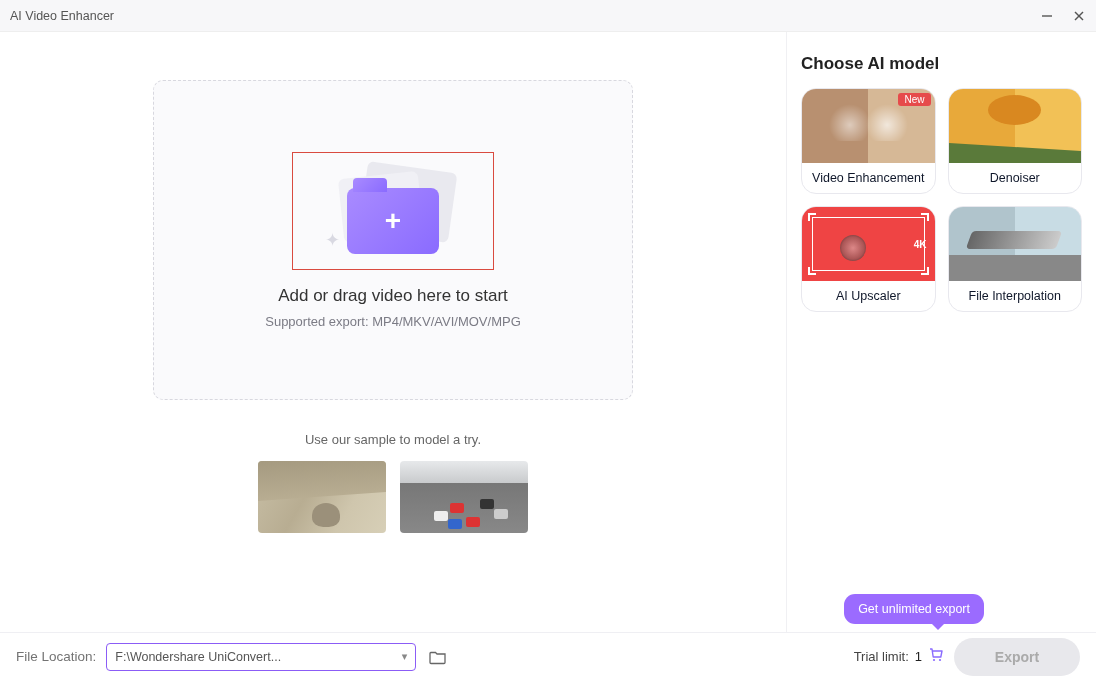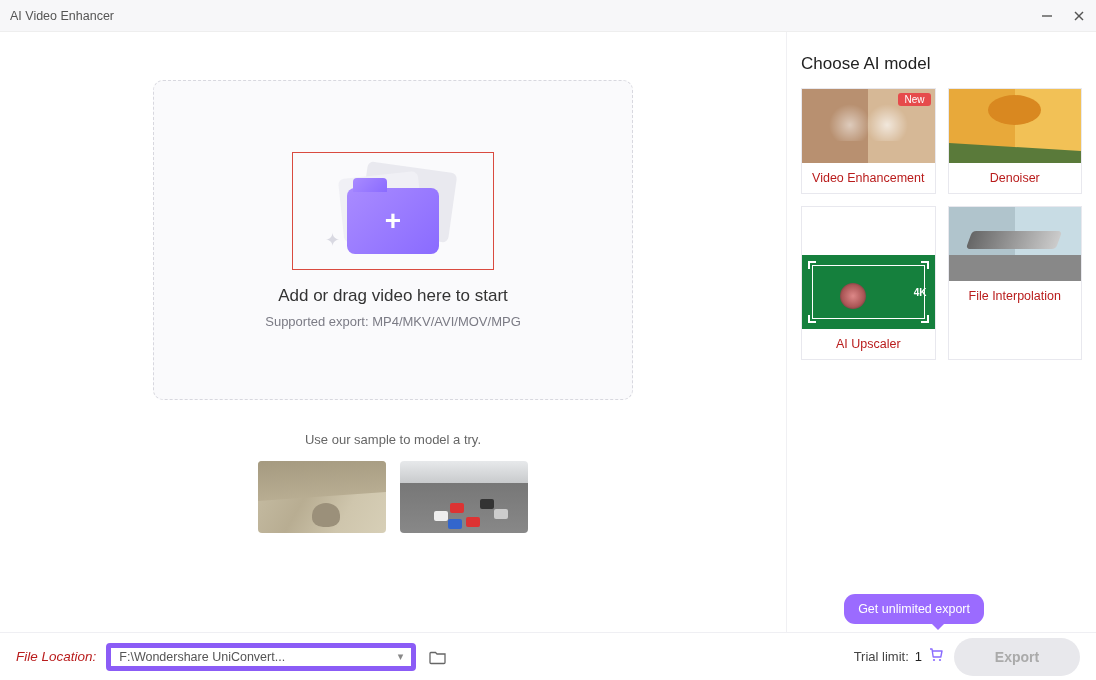--- a/index.html
+++ b/index.html
@@ -41,51 +41,51 @@
   .sample1 { background: linear-gradient(120deg, #c8bfa6 0%, #b8ad92 40%, #cfc6ad 70%, #d7cfb7 100%); }
   .sample1::after{ content:""; position:absolute; bottom:6px; left:54px; width:28px; height:24px; background:#9b907a; border-radius:50% 50% 40% 40%; }
   .sample1::before{ content:""; position:absolute; top:0; left:0; right:0; height:40px; background:linear-gradient(180deg,#a59a80,#b8ad92); transform:skewY(-4deg); transform-origin:top left;}
   .sample2 { background: linear-gradient(180deg, #e7e9eb 0%, #c9cbcd 30%, #777 30%, #888 100%); }
   .sample2 .car { position:absolute; width:14px; height:10px; border-radius:2px; }
   .sample2 .c1{ background:#d33; top:42px; left:50px;} .sample2 .c2{ background:#eee; top:50px; left:34px;}
   .sample2 .c3{ background:#d33; top:56px; left:66px;} .sample2 .c4{ background:#333; top:38px; left:80px;}
   .sample2 .c5{ background:#ccc; top:48px; left:94px;} .sample2 .c6{ background:#36c; top:58px; left:48px;}
 
   .sidebar { width: 310px; padding: 22px 14px 10px 14px; border-left: 1px solid #f0f0f3; }
-  .sb-title { font-size: 17px; font-weight: 400; color: #222; margin-bottom: 14px; }
+  .sb-title { font-size: 17px; font-weight: 700; color: #222; margin-bottom: 14px; }
   .models { display: grid; grid-template-columns: 1fr 1fr; gap: 12px; }
-  .model { border: 1px solid #e8e8ee; border-radius: 0; overflow: hidden; cursor: pointer; background:#fff; }
+  .model { border: 1px solid #e8e8ee; border-radius: 15px; overflow: hidden; cursor: pointer; background:#fff; }
   .model .thumb { height: 74px; position: relative; }
-  .model .label { text-align: center; font-size: 12.5px; color: #b91c1c; padding: 8px 4px; }
+  .model .label { text-align: center; font-size: 12.5px; color: #0f172a; padding: 8px 4px; }
   .model .badge { position:absolute; top:4px; right:4px; background:#e64b4b; color:#fff; font-size:10px; padding:1px 6px; border-radius:3px; }
   .t-enh { background: linear-gradient(90deg, #b89070 0%, #b89070 50%, #d6b896 50%, #d6b896 100%); }
   .t-enh::after{content:"";position:absolute;inset:12px 20px auto 20px;height:40px;background:radial-gradient(circle at 30% 60%, #fff8 0%, transparent 30%), radial-gradient(circle at 70% 60%, #fffa 0%, transparent 30%);}
   .t-den { background: linear-gradient(90deg, #e8a93a 0%, #e8a93a 50%, #f2c156 50%, #f2c156 100%); }
   .t-den::after{content:"";position:absolute;inset:auto 0 0 0;height:20px;background:#5a7a3a; clip-path:polygon(0 100%,100% 100%,100% 40%,0 0);}
   .t-den::before{content:"";position:absolute;top:6px;left:30%;right:30%;height:30px;background:#d98820;border-radius:50%;}
-  .t-ups { background: #15803d; margin-top: 48px; }
+  .t-ups { background: #ef4444; }
   .t-ups .frame{position:absolute;inset:10px;border:1px solid #fff;}
   .t-ups .c{position:absolute;width:8px;height:8px;}
   .t-ups .tl{top:6px;left:6px;border-top:2px solid #fff;border-left:2px solid #fff;}
   .t-ups .tr{top:6px;right:6px;border-top:2px solid #fff;border-right:2px solid #fff;}
   .t-ups .bl{bottom:6px;left:6px;border-bottom:2px solid #fff;border-left:2px solid #fff;}
   .t-ups .br{bottom:6px;right:6px;border-bottom:2px solid #fff;border-right:2px solid #fff;}
   .t-ups .k{position:absolute;right:8px;top:50%;transform:translateY(-50%);color:#fff;font-size:10px;font-weight:600;}
   .t-ups::after{content:"";position:absolute;top:28px;left:38px;width:26px;height:26px;border-radius:50%;background:radial-gradient(circle,#d88 0%,#a55 60%,#222 100%);}
   .t-fin { background: linear-gradient(90deg, #b0c4cc 0%, #b0c4cc 50%, #c8dce4 50%, #c8dce4 100%); }
   .t-fin::after{content:"";position:absolute;inset:auto 0 0 0;height:26px;background:#888;}
   .t-fin::before{content:"";position:absolute;top:24px;left:20px;width:90px;height:18px;background:linear-gradient(90deg,#666,#ccc);border-radius:4px;transform:skewX(-20deg);}
 
   .footer {
     height: 48px; border-top: 1px solid #efeff3; display:flex; align-items:center;
     padding: 0 16px; gap: 10px; position: relative;
   }
-  .fl-label { font-size: 13.5px; color: #b91c1c; font-style: italic; }
+  .fl-label { font-size: 13.5px; color: #737373; }
   .fl-select {
-    width: 310px; height: 28px; border:5px solid #8b5cf6; border-radius:4px; background:#fff;
+    width: 310px; height: 28px; border:1px solid #8b5cf6; border-radius:4px; background:#fff;
     display:flex; align-items:center; justify-content:space-between; padding:0 8px; font-size:12.5px; color:#555; cursor:pointer;gap:32px;
   }
   .fl-select .chev { color:#888; font-size:11px; }
   .folder-btn { width:24px; height:22px; display:flex; align-items:center; justify-content:center; cursor:pointer; color:#555; }
   .footer-right { margin-left:auto; display:flex; align-items:center; gap:10px; position:relative; }
   .trial { font-size:13px; color:#444; display:flex; align-items:center; gap:6px; }
   .trial .num { color:#222; }
   .cart { color:#8a6bff; cursor:pointer; }
   .export-btn {
     width: 126px; height: 38px; border-radius: 20px; background:#e8e8ec; color:#aaa;

